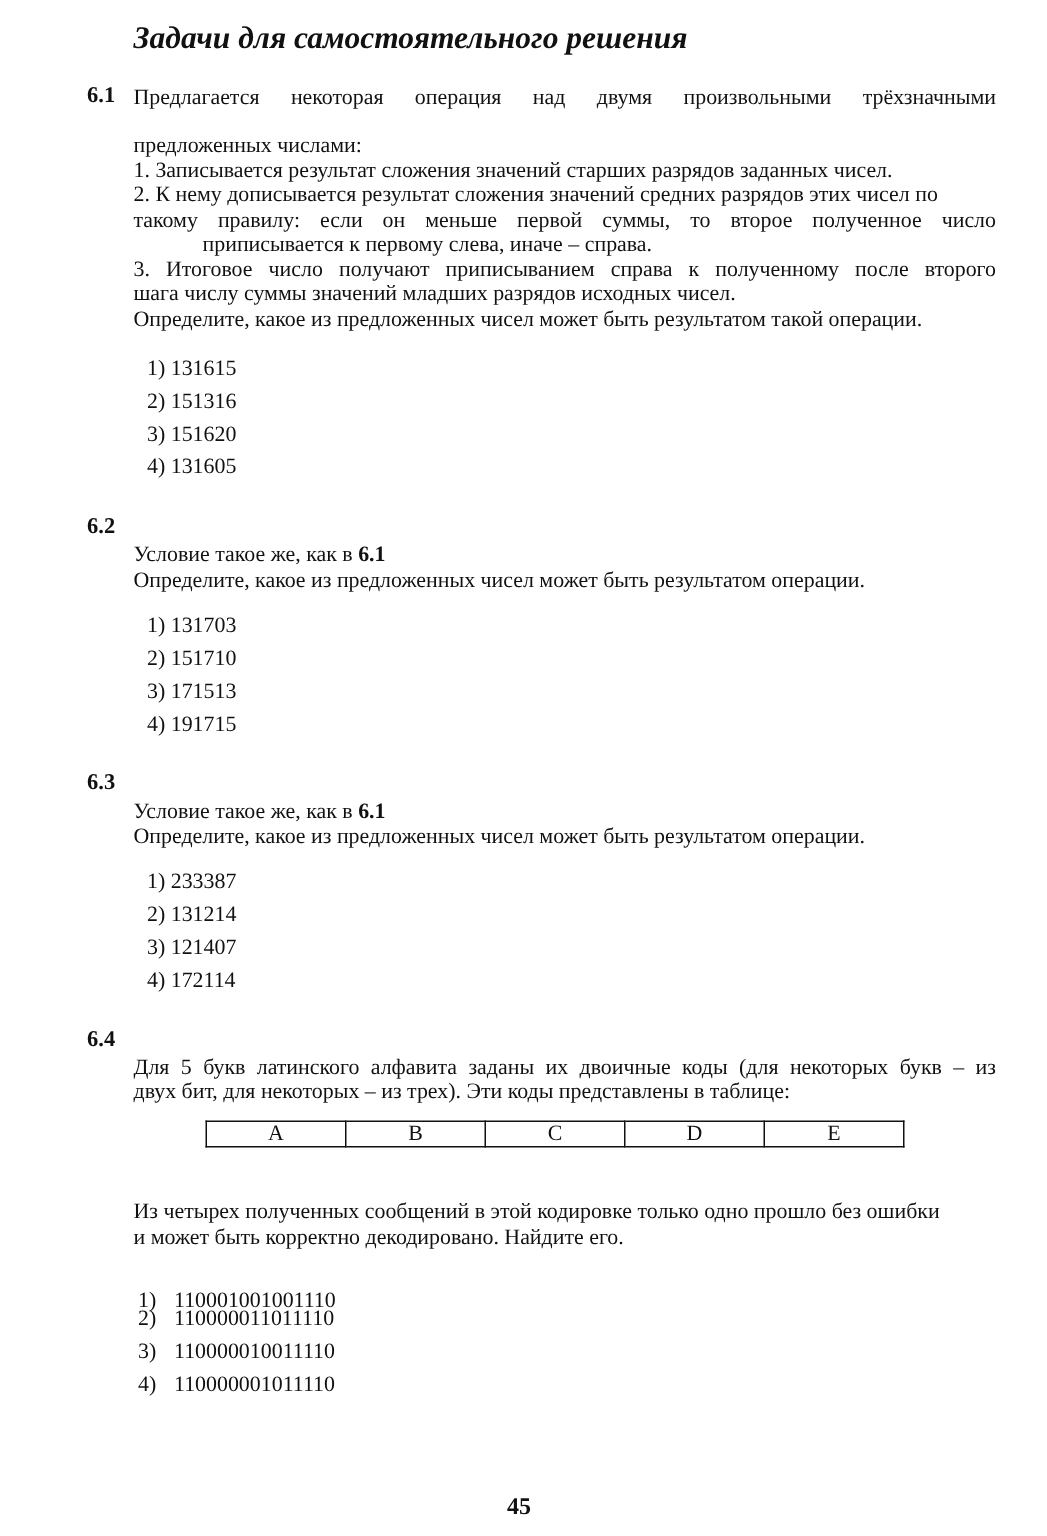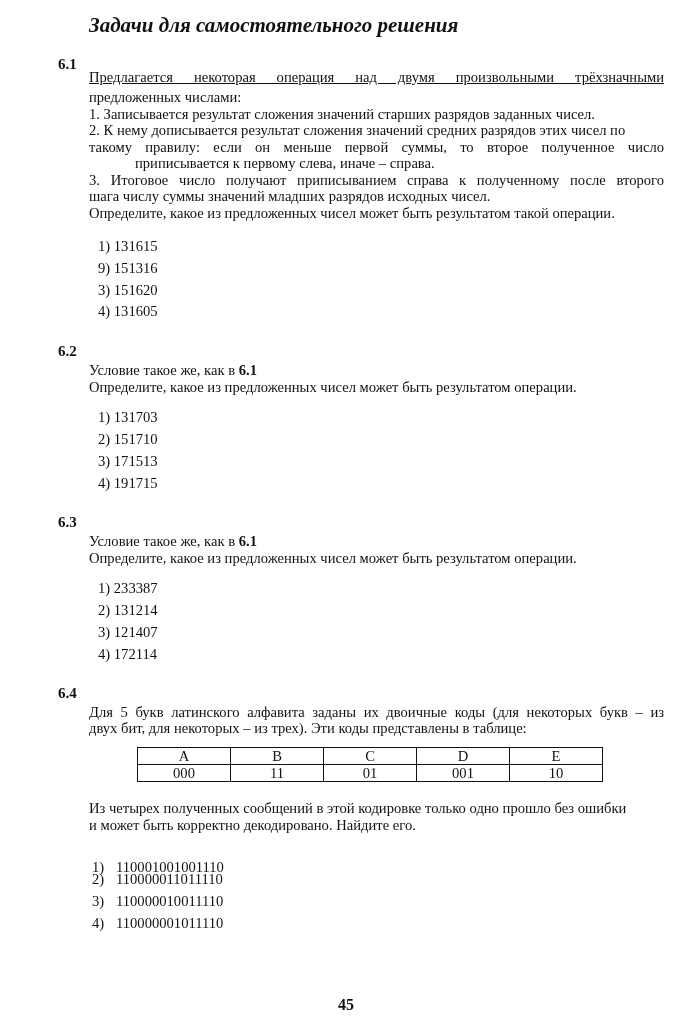--- a/index.html
+++ b/index.html
@@ -27,32 +27,32 @@
       border: 1.5px solid #111; text-align: center; padding: 0; height: 16px; line-height: 16px;
     }
     .page-num { left: 338px; top: 996px; font-weight: bold; font-size: 16px; }
   </style>
 </head>
 <body>
 
 <div class="abs section-title">Задачи для самостоятельного решения</div>
 
 <div class="abs num" style="top:56px;">6.1</div>
-<div class="abs line just" style="top:69px;text-decoration:underline;">Предлагается некоторая операция над двумя произвольными трёхзначными</div>
+<div class="abs line just" style="top:57px;">Предлагается некоторая операция над двумя произвольными трёхзначными</div>
 <div class="abs line" style="top:89px;">предложенных числами:</div>
 <div class="abs line" style="top:106px;">1. Записывается результат сложения значений старших разрядов заданных чисел.</div>
 <div class="abs line" style="top:122px;">2. К нему дописывается результат сложения значений средних разрядов этих чисел по</div>
 <div class="abs line just" style="top:139px;">такому правилу: если он меньше первой суммы, то второе полученное число</div>
 <div class="abs line" style="top:155px;margin-left:46px;">приписывается к первому слева, иначе – справа.</div>
 <div class="abs line just" style="top:172px;">3. Итоговое число получают приписыванием справа к полученному после второго</div>
 <div class="abs line" style="top:188px;">шага числу суммы значений младших разрядов исходных чисел.</div>
 <div class="abs line" style="top:205px;">Определите, какое из предложенных чисел может быть результатом такой операции.</div>
 
 <div class="abs opt" style="top:238px;">1) 131615</div>
-<div class="abs opt" style="top:260px;">9) 151316</div>
+<div class="abs opt" style="top:260px;">2) 151316</div>
 <div class="abs opt" style="top:282px;">3) 151620</div>
 <div class="abs opt" style="top:303px;">4) 131605</div>
 
 <div class="abs num" style="top:343px;">6.2</div>
 <div class="abs line" style="top:362px;"><span>Условие такое же, как  в </span><b class="ref">6.1</b></div>
 <div class="abs line" style="top:379px;">Определите, какое из предложенных чисел может быть результатом операции.</div>
 <div class="abs opt" style="top:409px;">1) 131703</div>
 <div class="abs opt" style="top:431px;">2) 151710</div>
 <div class="abs opt" style="top:453px;">3) 171513</div>
 <div class="abs opt" style="top:475px;">4) 191715</div>
@@ -71,27 +71,20 @@
 
 <table class="codes">
   <tbody>
       <tr>
     <td>A</td>
     <td>B</td>
     <td>C</td>
     <td>D</td>
     <td>E</td>
   </tr>
-  <tr>
-    <td>000</td>
-    <td>11</td>
-    <td>01</td>
-    <td>001</td>
-    <td>10</td>
-  </tr>
 </tbody>
   </table>
 
 <div class="abs line" style="top:800px;">Из четырех полученных сообщений в этой кодировке только одно прошло без ошибки</div>
 <div class="abs line" style="top:817px;">и может быть корректно декодировано. Найдите его.</div>
 
 <div class="abs opt2" style="top:859px;"><span class="o-n">1)</span><span>110001001001110</span></div>
 <div class="abs opt2" style="top:871px;"><span class="o-n">2)</span><span>110000011011110</span></div>
 <div class="abs opt2" style="top:893px;"><span class="o-n">3)</span><span>110000010011110</span></div>
 <div class="abs opt2" style="top:915px;"><span class="o-n">4)</span><span>110000001011110</span></div>

